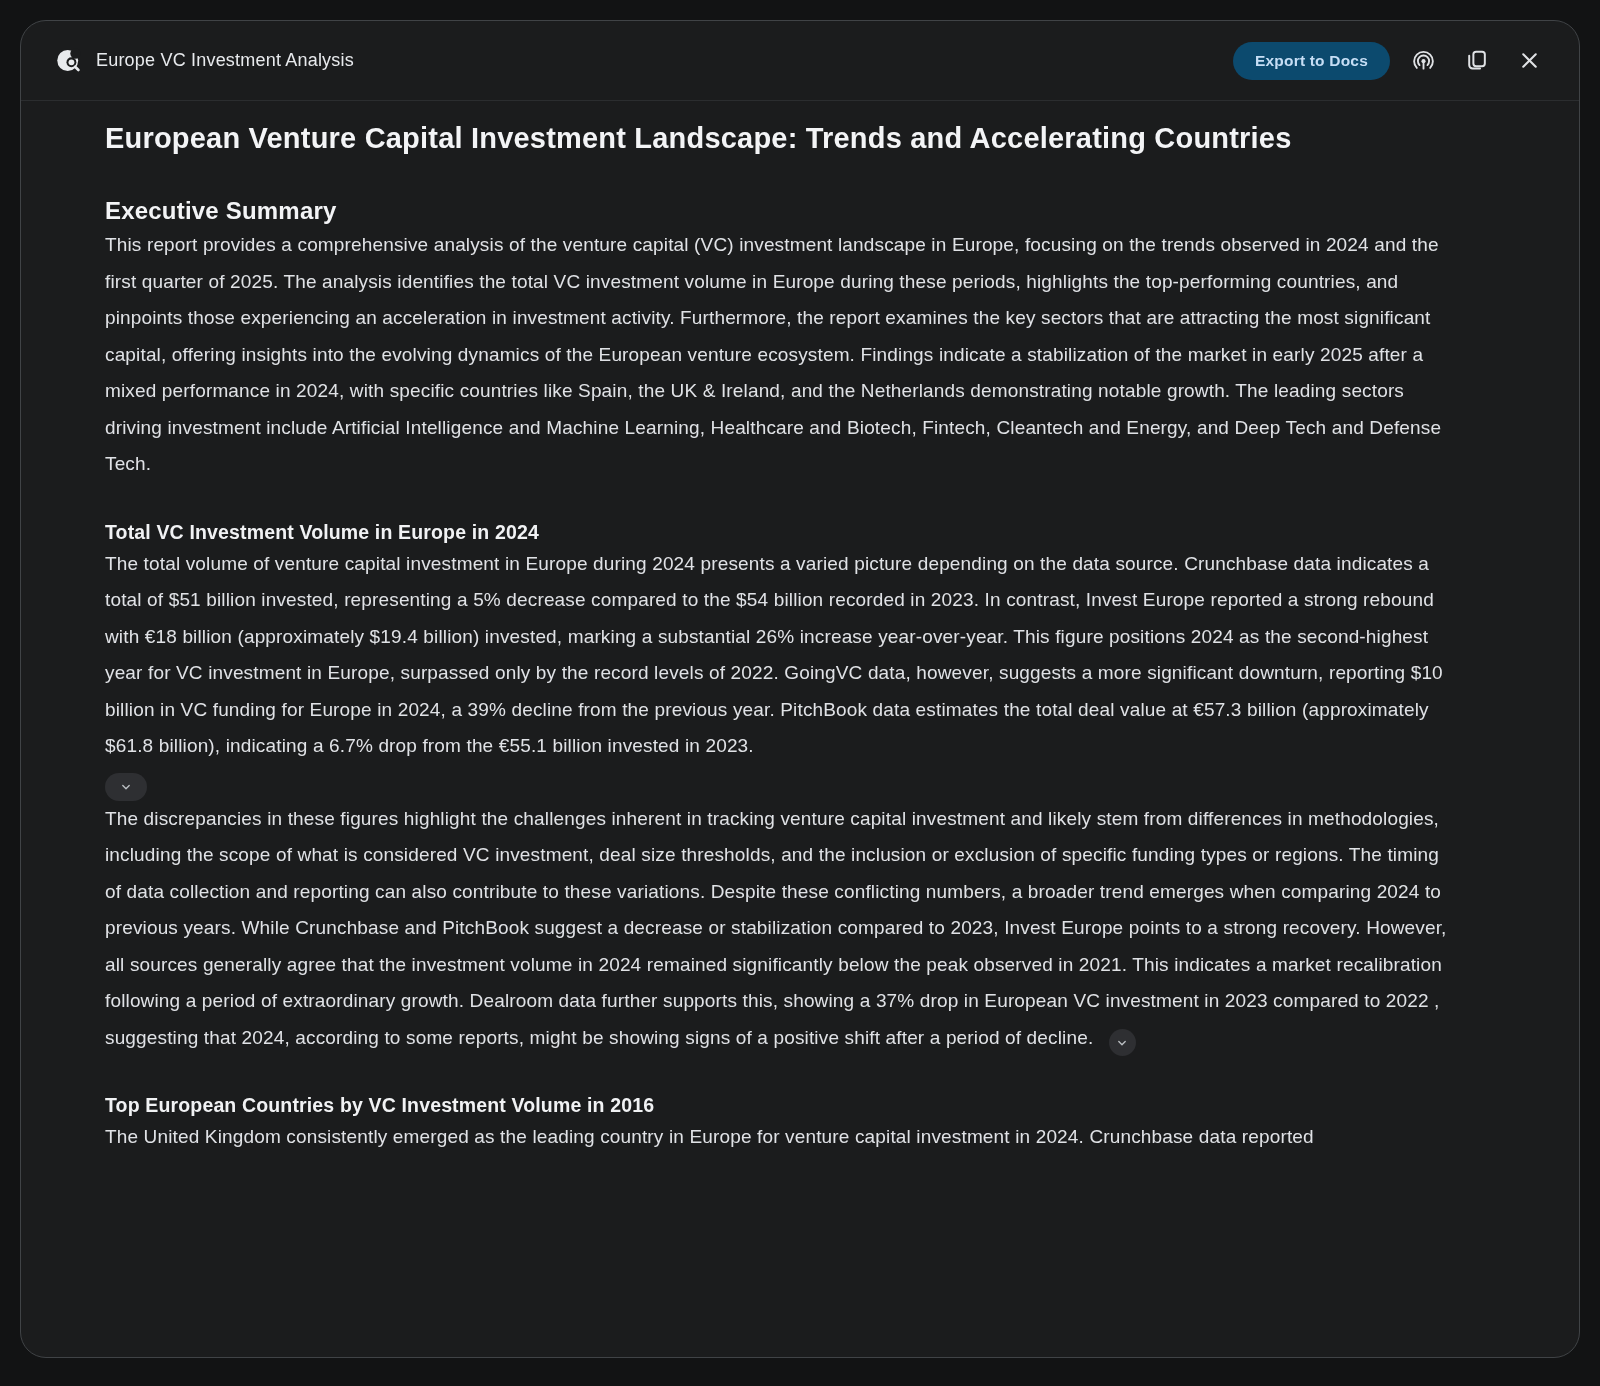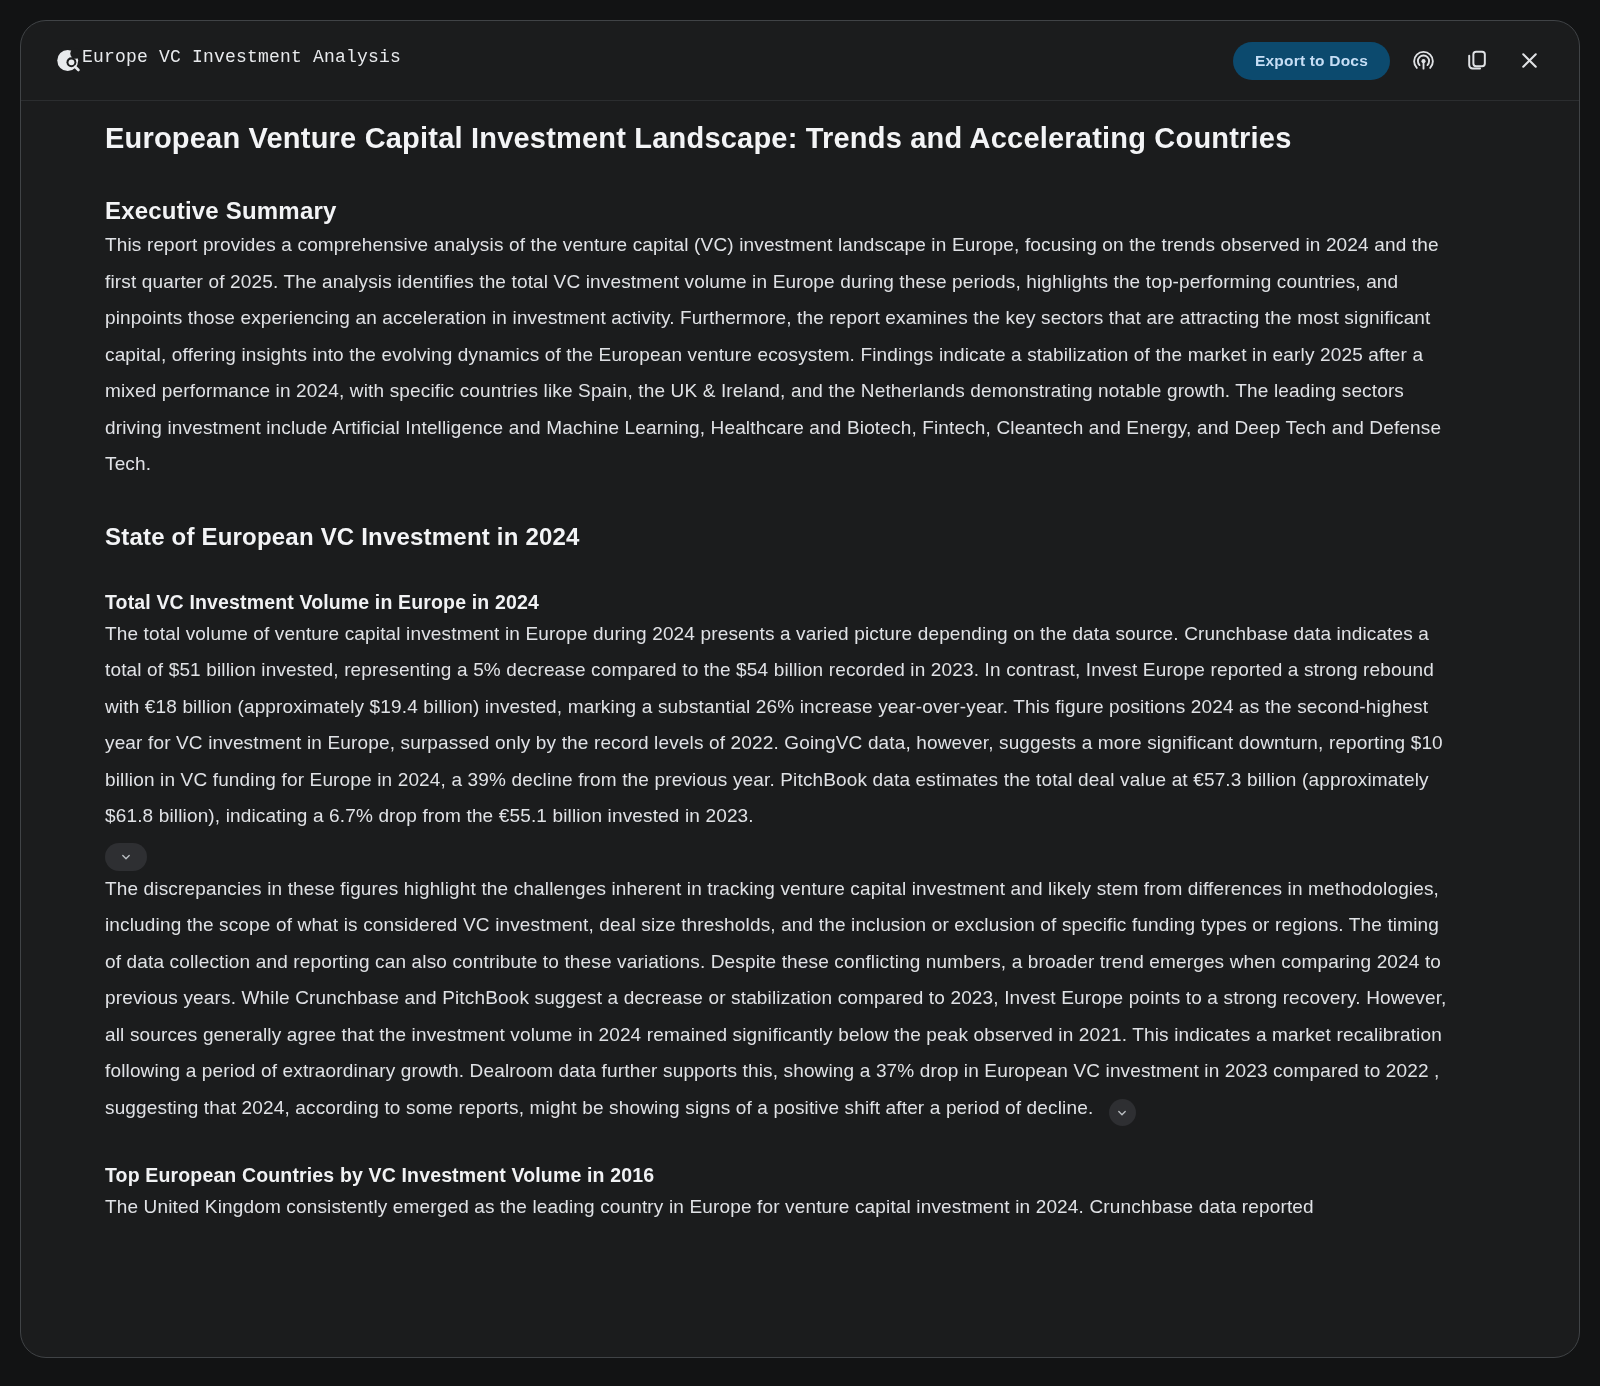--- a/index.html
+++ b/index.html
@@ -17,21 +17,21 @@
     border-radius: 26px;
     overflow: hidden;
   }
   .header {
     height: 80px;
     display: flex;
     align-items: center;
     padding: 0 30px 0 34px;
     border-bottom: 1px solid #2b2d2f;
   }
-  .header-left { display: flex; align-items: flex-start; min-width: 0; font-family: Liberation Mono, monospace; }
+  .header-left { display: flex; align-items: center; gap: 14px; min-width: 0; }
   .logo { width: 27px; height: 27px; flex: 0 0 auto; }
   .doc-title {
     color: #e8eaed;
     font-size: 18px;
     letter-spacing: .2px;
     white-space: nowrap;
   }
   .spacer { flex: 1; }
   .export-btn {
     height: 38px;
@@ -155,21 +155,20 @@
     </button>
   </div>
 
   <div class="content">
 
     <h1 class="page-title">European Venture Capital Investment Landscape: Trends and Accelerating Countries</h1>
 
     <h2 class="section-h">Executive Summary</h2>
     <p class="body-text">This report provides a comprehensive analysis of the venture capital (VC) investment landscape in Europe, focusing on the trends observed in 2024 and the first quarter of 2025. The analysis identifies the total VC investment volume in Europe during these periods, highlights the top-performing countries, and pinpoints those experiencing an acceleration in investment activity. Furthermore, the report examines the key sectors that are attracting the most significant capital, offering insights into the evolving dynamics of the European venture ecosystem. Findings indicate a stabilization of the market in early 2025 after a mixed performance in 2024, with specific countries like Spain, the UK &amp; Ireland, and the Netherlands demonstrating notable growth. The leading sectors driving investment include Artificial Intelligence and Machine Learning, Healthcare and Biotech, Fintech, Cleantech and Energy, and Deep Tech and Defense Tech.</p>
 
-    <h2 class="section-h">State of European VC Investment in 2024</h2>
 
     <h3 class="subsection-h">Total VC Investment Volume in Europe in 2024</h3>
     <p class="body-text">The total volume of venture capital investment in Europe during 2024 presents a varied picture depending on the data source. Crunchbase data indicates a total of $51 billion invested, representing a 5% decrease compared to the $54 billion recorded in 2023. In contrast, Invest Europe reported a strong rebound with €18 billion (approximately $19.4 billion) invested, marking a substantial 26% increase year-over-year. This figure positions 2024 as the second-highest year for VC investment in Europe, surpassed only by the record levels of 2022. GoingVC data, however, suggests a more significant downturn, reporting $10 billion in VC funding for Europe in 2024, a 39% decline from the previous year. PitchBook data estimates the total deal value at €57.3 billion (approximately $61.8 billion), indicating a 6.7% drop from the €55.1 billion invested in 2023.</p>
 
     <button class="chev-pill">
       <svg viewBox="0 0 24 24" fill="none" stroke="#bcc0c4" stroke-width="2.3" stroke-linecap="round" stroke-linejoin="round">
         <path d="M6.5 9.5l5.5 5.5 5.5-5.5"></path>
       </svg>
     </button>
 

